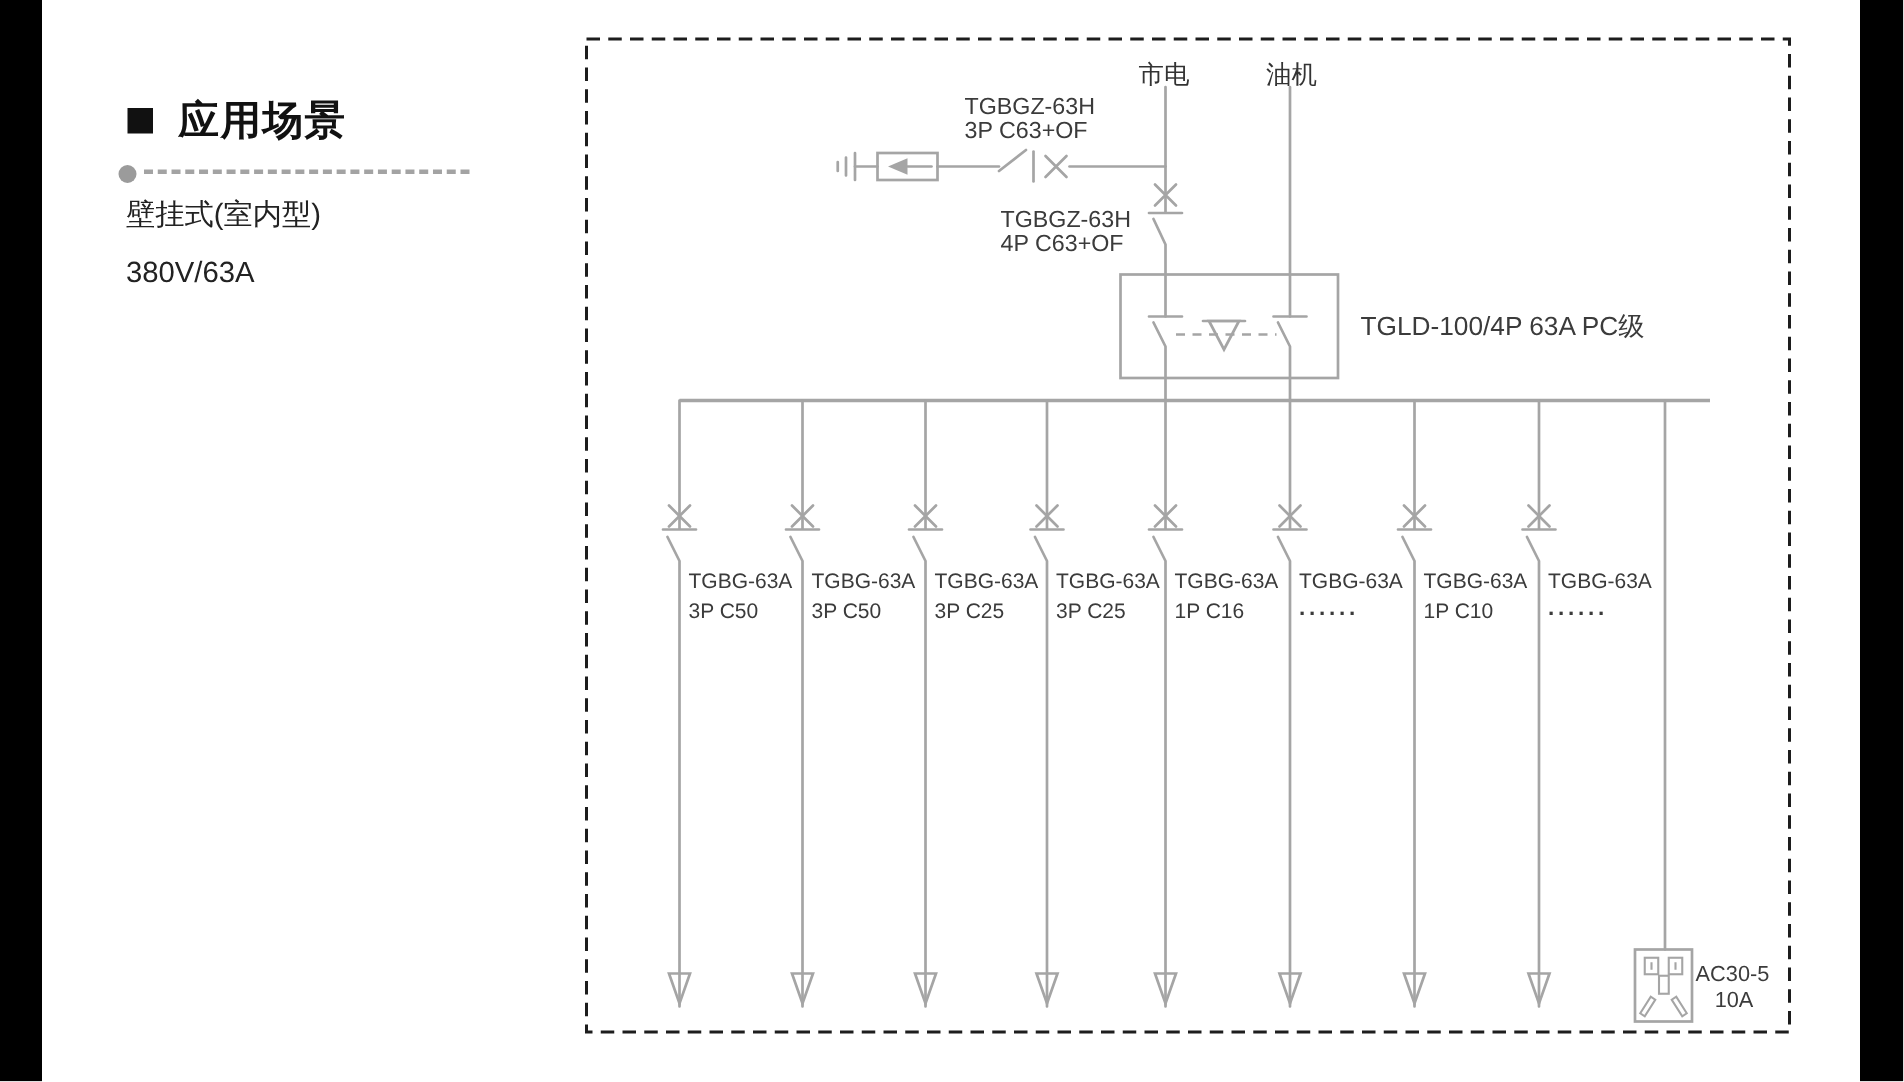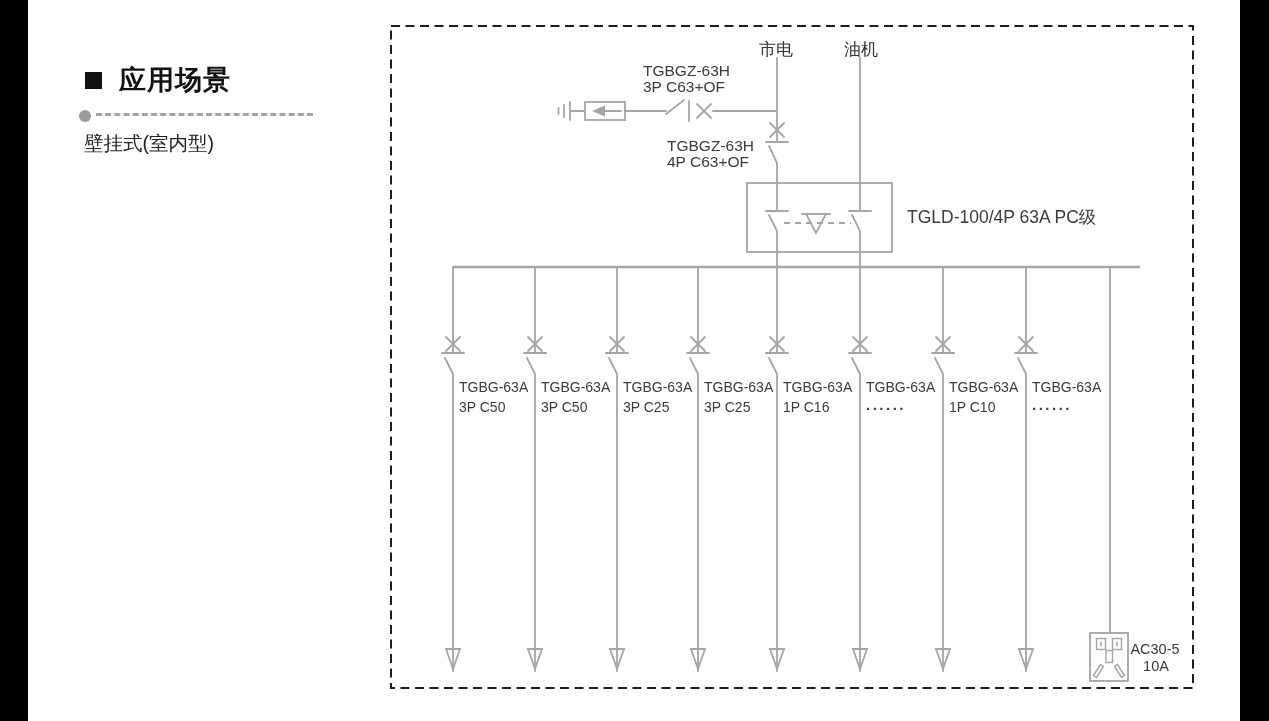--- a/index.html
+++ b/index.html
@@ -44,20 +44,21 @@
   <div id="edge-right" class="edge-bar"></div>
 
   <div id="title-row">
     <span id="title-square"></span>
     <span id="title-text">应用场景</span>
   </div>
   <div id="sep-dot"></div>
   <div id="sep-dash"></div>
   <div id="info-block">
     <div class="info-line">壁挂式(室内型)</div>
+    <div class="info-line">380V/63A</div>
   </div>
 
   <svg id="diagram" width="1269" height="721" viewBox="0 0 1269 721">
 
     <rect class="border-dash" x="391" y="26" width="802" height="662"></rect>
 
     <text class="svg-label lbl-cn" x="776" y="55" text-anchor="middle">市电</text>
     <text class="svg-label lbl-cn" x="861" y="55" text-anchor="middle">油机</text>
 
     <g>

